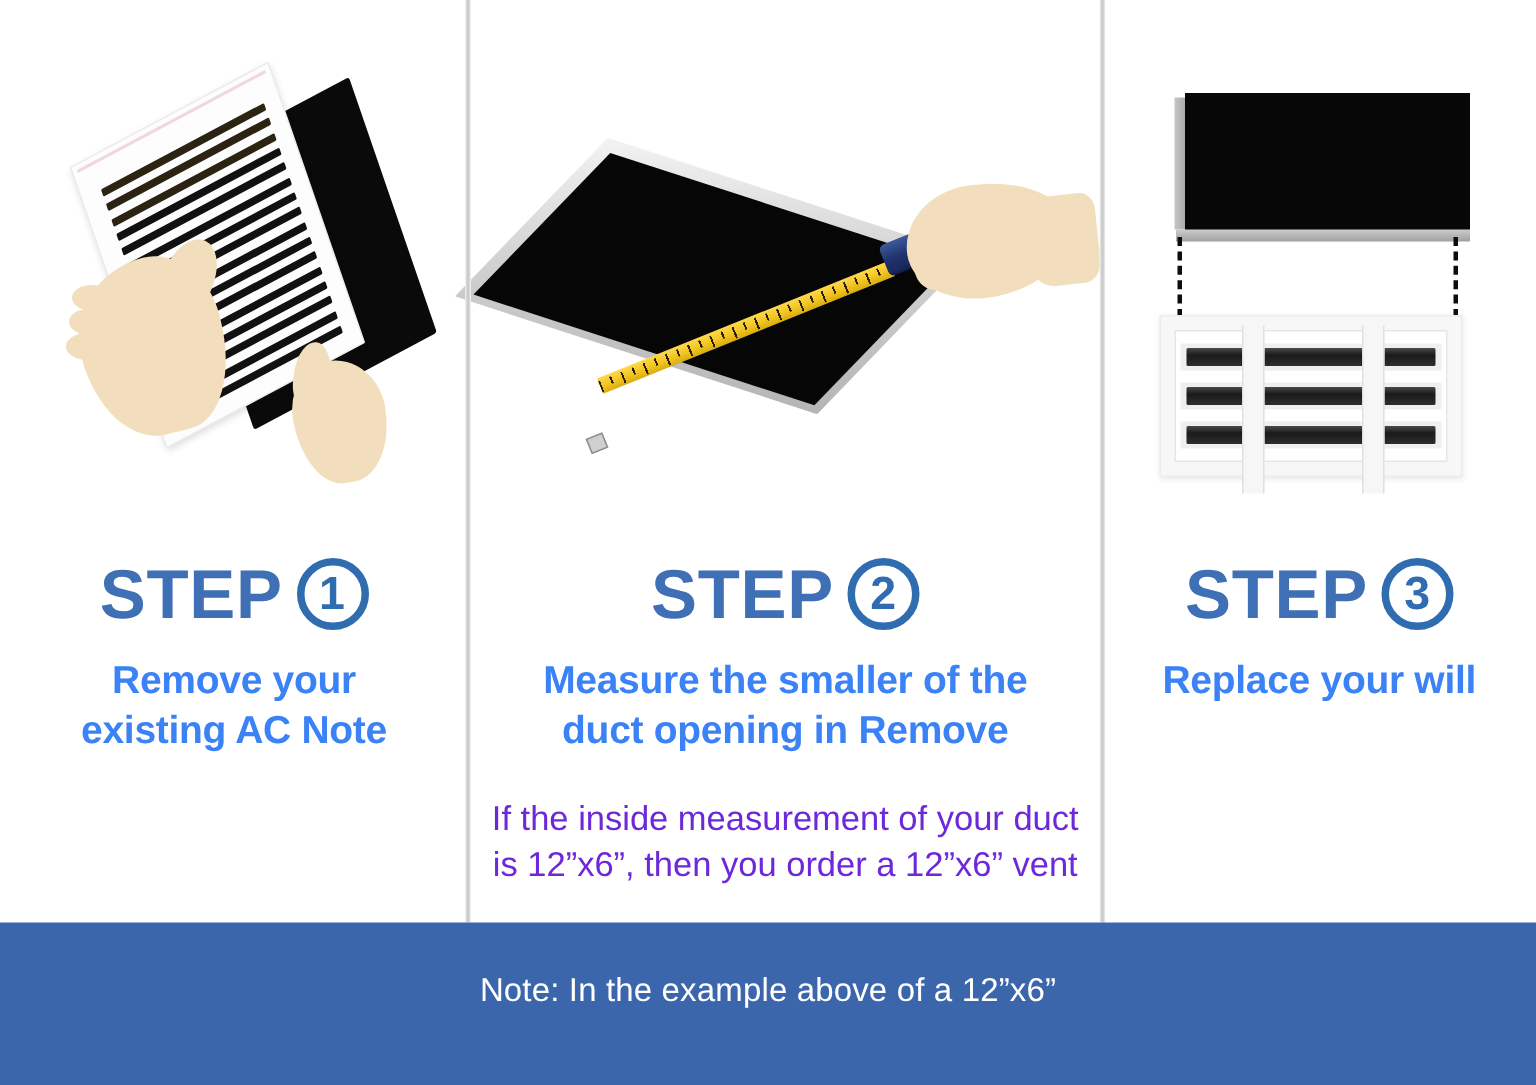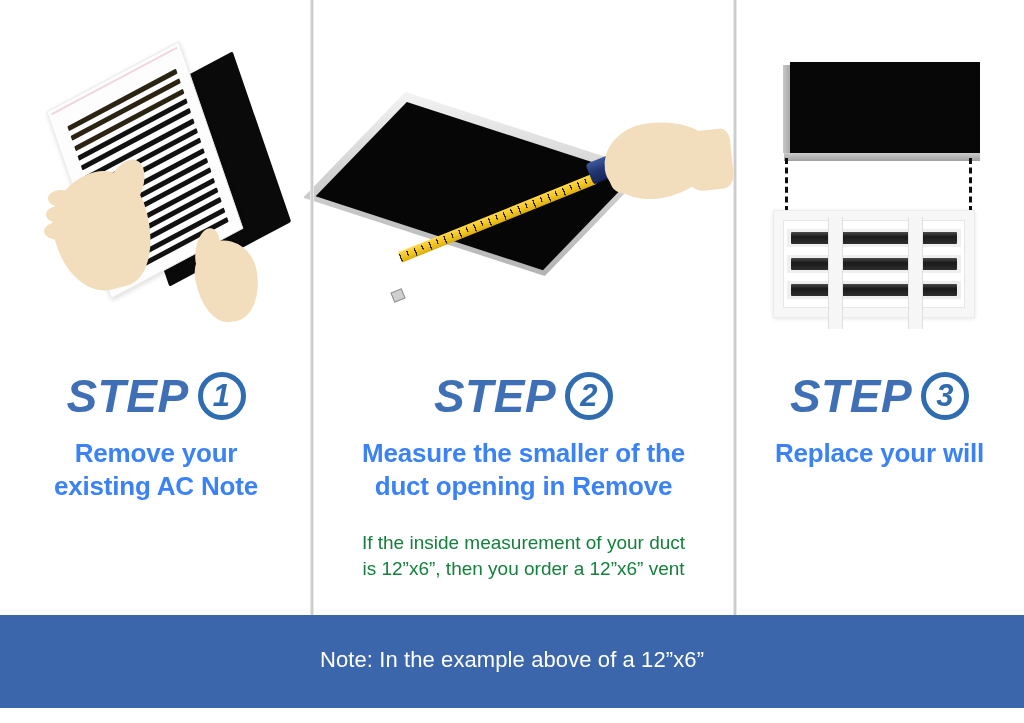--- a/index.html
+++ b/index.html
@@ -67,21 +67,20 @@
   .step-head {
     display: inline-flex;
     align-items: center;
     justify-content: space-between;
     gap: 9px;
     color: #3f6fb5;
     font-weight: bold;
     font-size: 46px;
     letter-spacing: 0.5px;
     line-height: 1;
-    font-style: italic;
   }
   .step-word { color: #3f6fb5; }
   .step-circle {
     display: inline-flex;
     align-items: center;
     justify-content: center;
     width: 48px;
     height: 48px;
     border: 5px solid #2f6cb0;
     border-radius: 50%;
@@ -95,33 +94,33 @@
   .step-title {
     margin-top: 17px;
     color: #3b82f6;
     font-weight: bold;
     font-size: 26px;
     line-height: 1.28;
     letter-spacing: -0.2px;
   }
   .step-note {
     margin-top: 26px;
-    color: #15803d;
-    font-size: 19px;
+    color: #6d28d9;
+    font-size: 23px;
     font-weight: normal;
     line-height: 1.38;
   }
 
   
   .banner {
     position: absolute;
     left: 0;
     top: 615px;
     width: 1024px;
-    height: 93px;
+    height: 108px;
     background: #3c66ab;
     color: #ffffff;
     text-align: center;
     box-sizing: border-box;
     padding-top: 29px;
   }
   .banner-line {
     font-size: 22px;
     line-height: 1.42;
     font-weight: normal;

